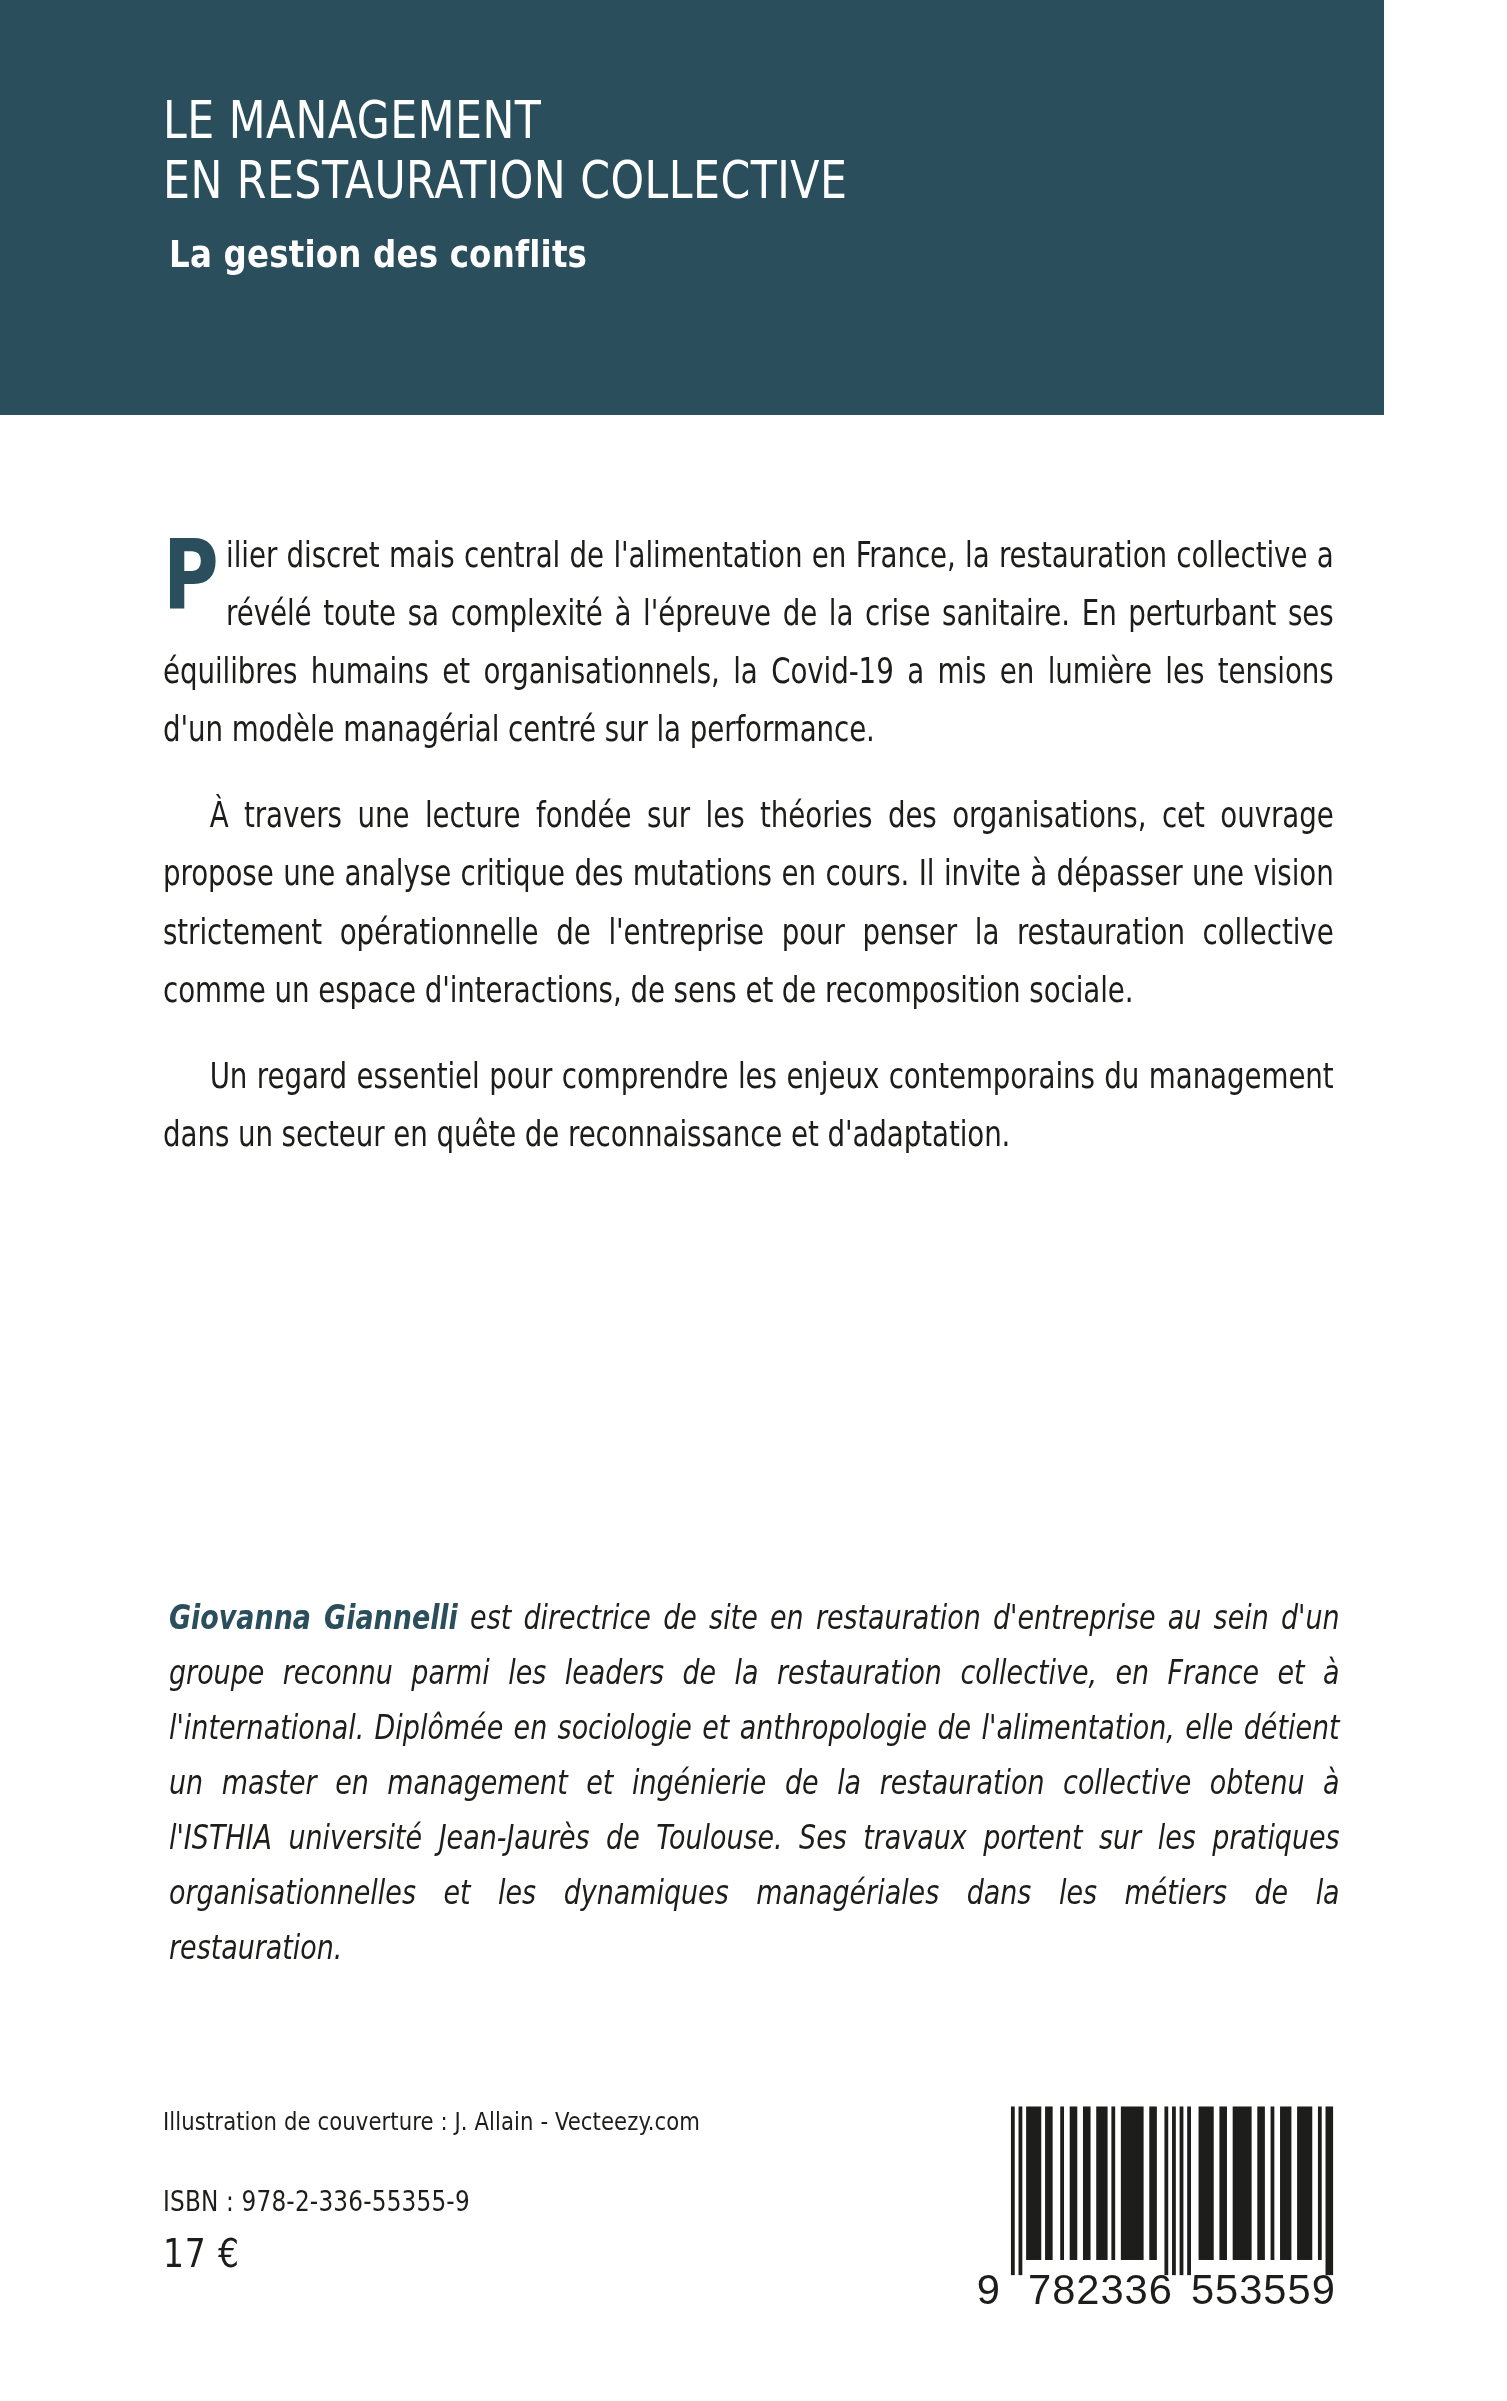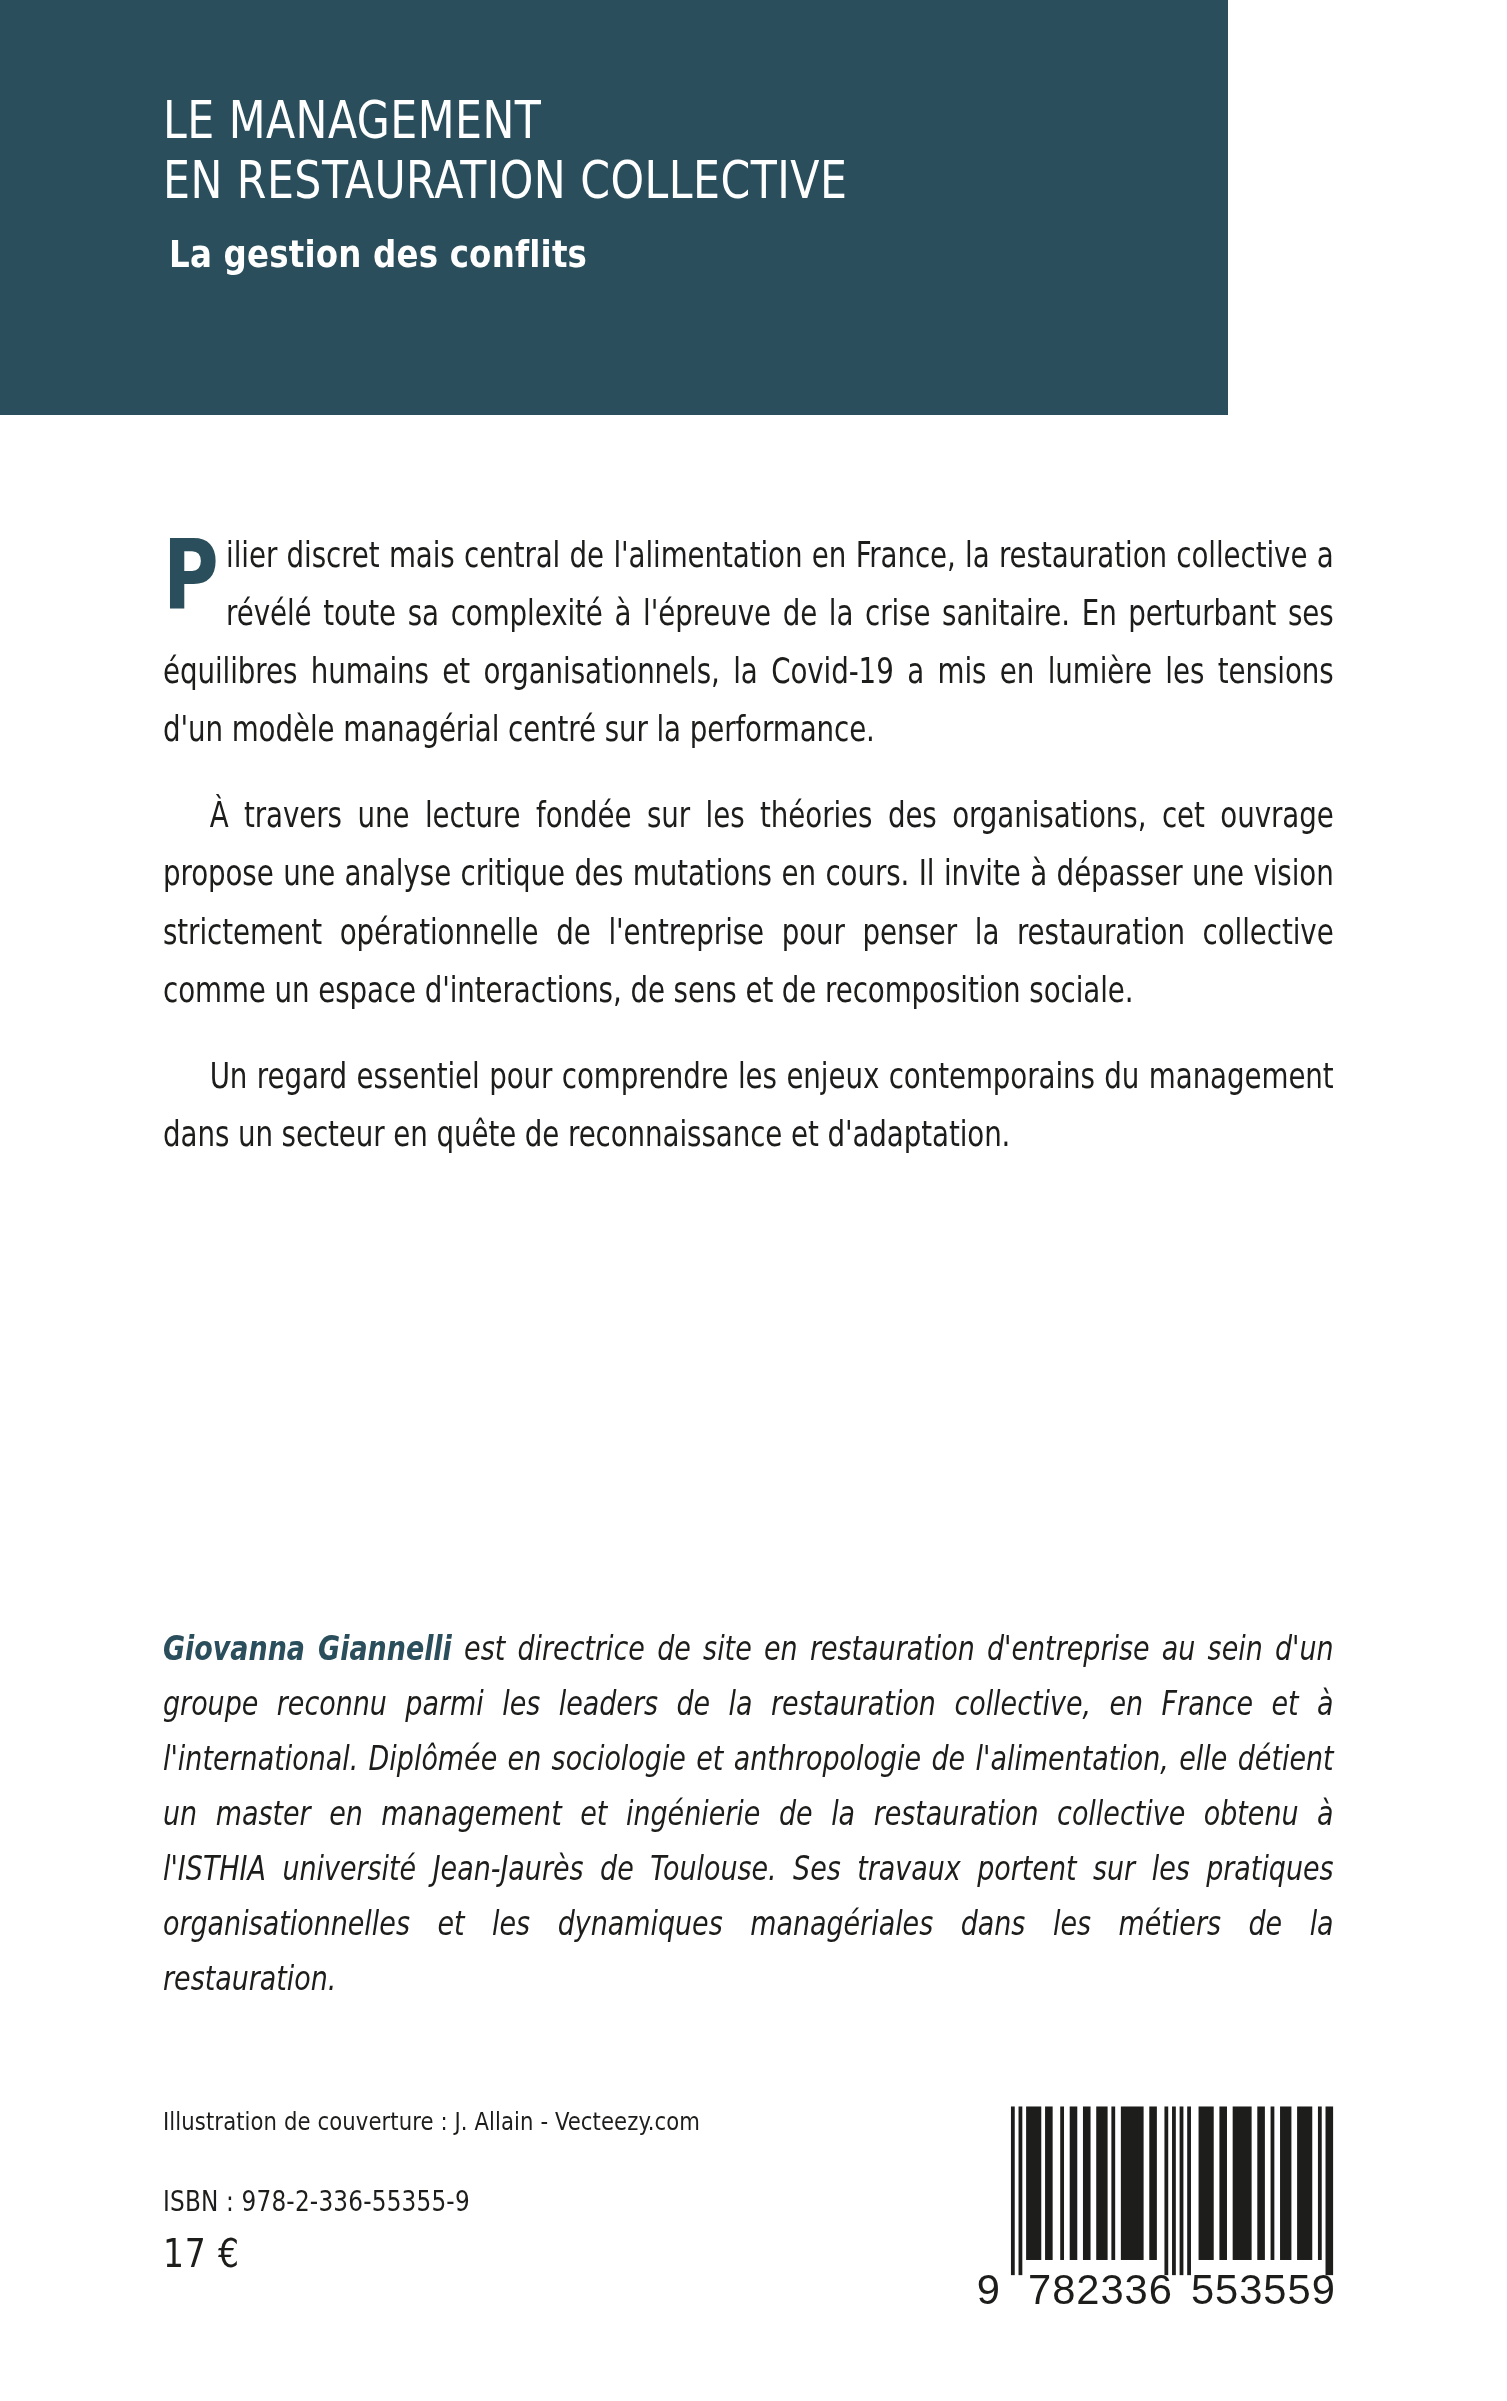--- a/index.html
+++ b/index.html
@@ -13,21 +13,21 @@
     font-family: "Liberation Sans", sans-serif;
     overflow: hidden;
     position: relative;
   }
 
   
   .header-band {
     position: absolute;
     left: 0;
     top: 0;
-    width: 1228px;
+    width: 1384px;
     height: 415px;
     background: #2a4e5c;
   }
   .title-block {
     position: absolute;
     left: 163px;
     top: 91px;
     width: 1136px;
   }
   .book-title {
@@ -89,24 +89,23 @@
     font-size: 96px;
     line-height: 0.84;
     padding: 7.6px 8.5px 0 0;
     margin-top: 1.9px;
     font-family: "DejaVu Sans Condensed", "Liberation Sans Narrow", "Liberation Sans", sans-serif;
   }
 
   
   .bio {
     position: absolute;
-    left: 163px;
+    left: 169px;
     top: 1590px;
     width: 1171px;
-    margin-top: 31px;
   }
   .bio-text {
     color: #1d1d1b;
     font-size: 34px;
     line-height: 1.62;
     text-align: justify;
     font-style: italic;
     margin: 0;
     font-family: "DejaVu Sans Condensed", "Liberation Sans Narrow", "Liberation Sans", sans-serif;
     transform: scaleX(0.88);

